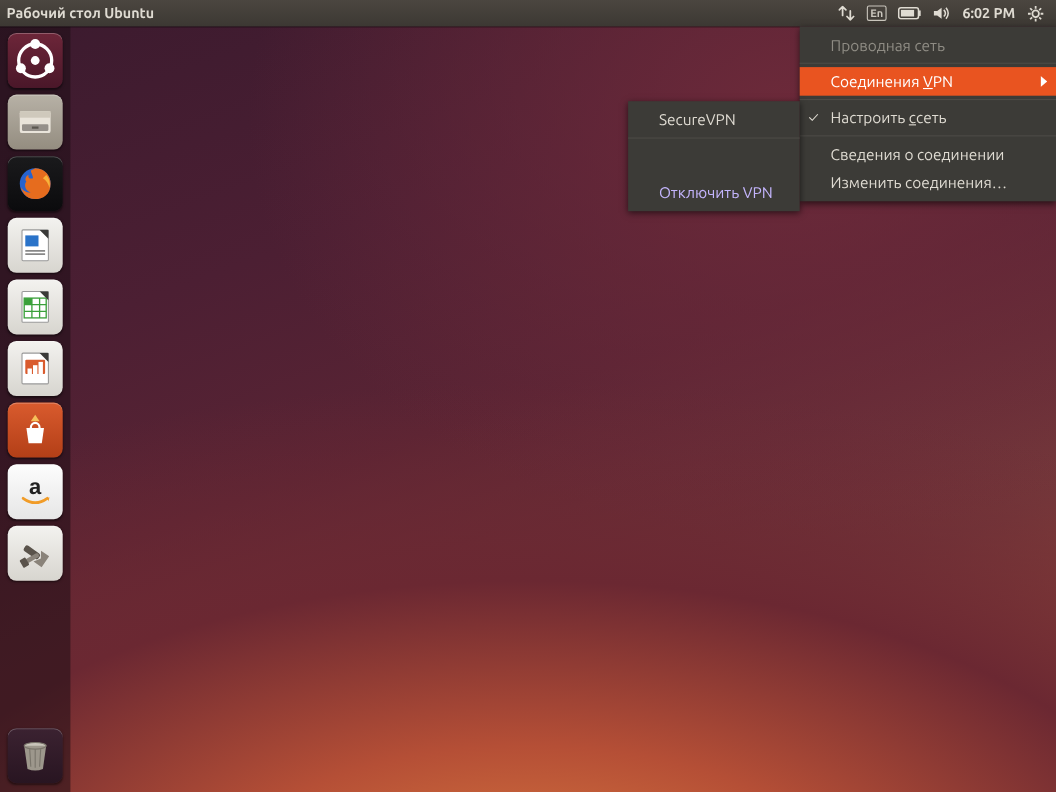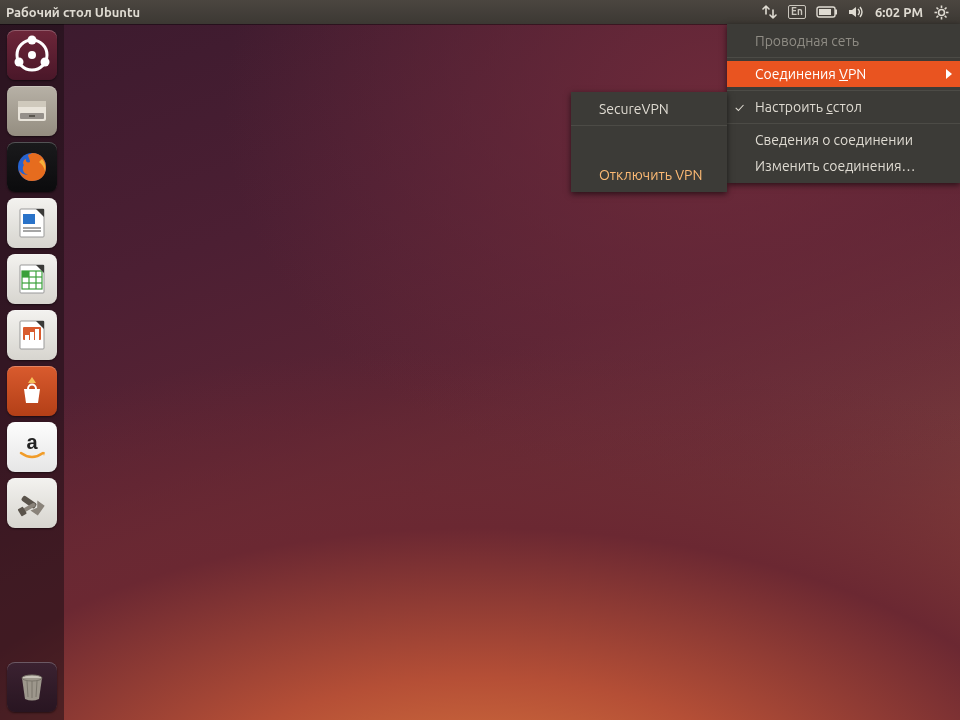--- a/index.html
+++ b/index.html
@@ -44,21 +44,21 @@
 
 
 .menu{
   position:absolute;background:#3c3b37;color:#dfdbd2;font-size:14px;
   box-shadow:0 2px 6px rgba(0,0,0,.6);z-index:60;padding:4px 0;
 }
 #netmenu{top:24px;left:727px;width:233px;}
 .mitem{height:26px;line-height:26px;padding:0 18px 0 28px;white-space:nowrap;position:relative;cursor:default;}
 .mitem.header{color:#8f8c84;}
 .mitem.hl{background:#e95420;color:#fff;}
-.mitem.disabled{color:#fdba74;margin-top:36px;}
+.mitem.disabled{color:#c4b5fd;margin-top:36px;}
 .mitem .arrow{position:absolute;right:8px;top:0;height:26px;display:flex;align-items:center;}
 .mitem .check{position:absolute;left:8px;top:0;height:26px;display:flex;align-items:center;font-size:13px;}
 .msep{height:1px;background:#4c4b46;margin:3px 0;}
 
 #vpnmenu{top:92px;left:571px;width:156px;}
 
 .underline{text-decoration:underline;}
 </style>
 </head>
 <body>
@@ -226,21 +226,21 @@
     <span>Соединения </span><span class="underline">V</span><span>PN</span>
     <span class="arrow">
         <svg width="6" height="10">
           <path d="M0 0 L6 5 L0 10 Z" fill="#fff"></path>
         </svg>
       </span>
   </div>
   <div class="msep"></div>
   <div class="mitem">
     <span class="check">✓</span>
-    <span>Настроить </span><span class="underline">с</span><span>стол</span>
+    <span>Настроить </span><span class="underline">с</span><span>сеть</span>
   </div>
   <div class="msep"></div>
   <div class="mitem">Сведения о соединении</div>
   <div class="mitem">Изменить соединения…</div>
 </div>
 
 <div id="vpnmenu" class="menu">
   <div class="mitem">SecureVPN</div>
   <div class="msep"></div>
   <div class="mitem disabled">Отключить VPN</div>

